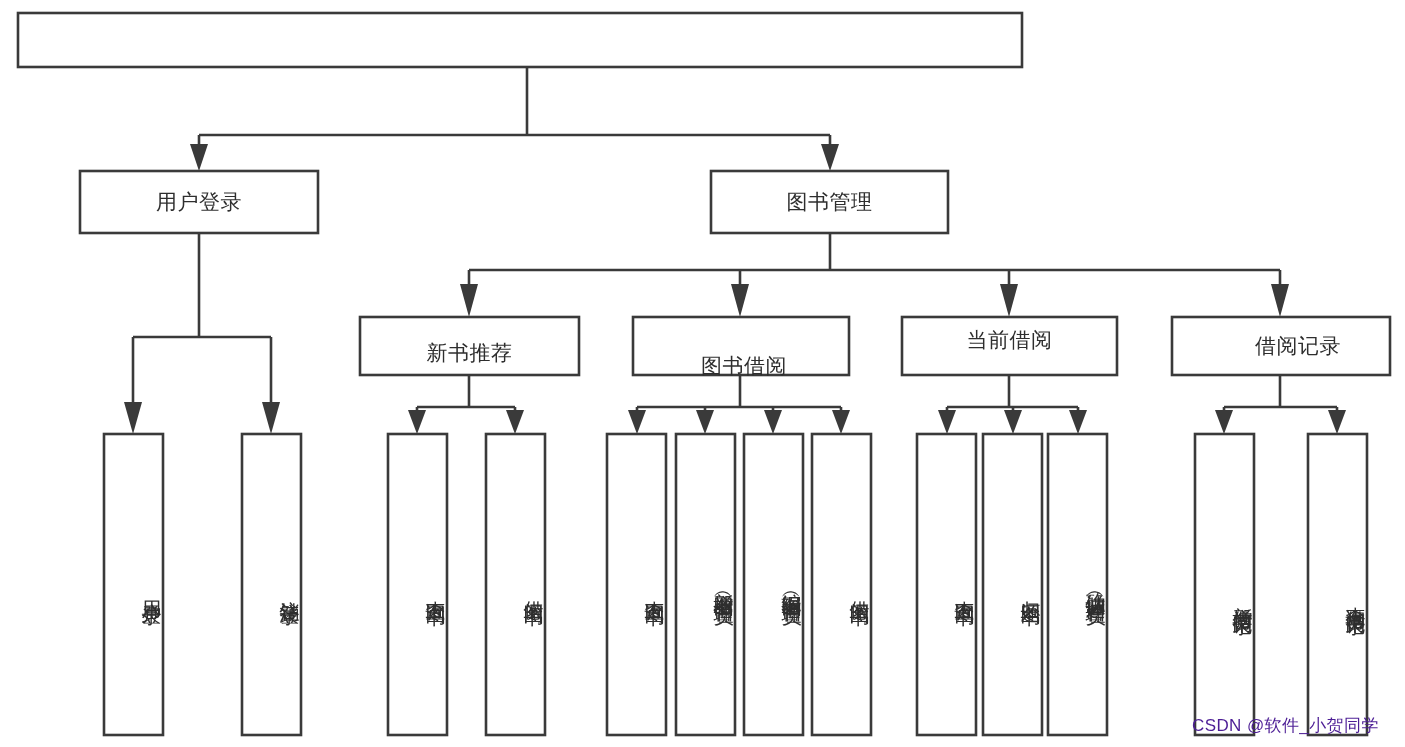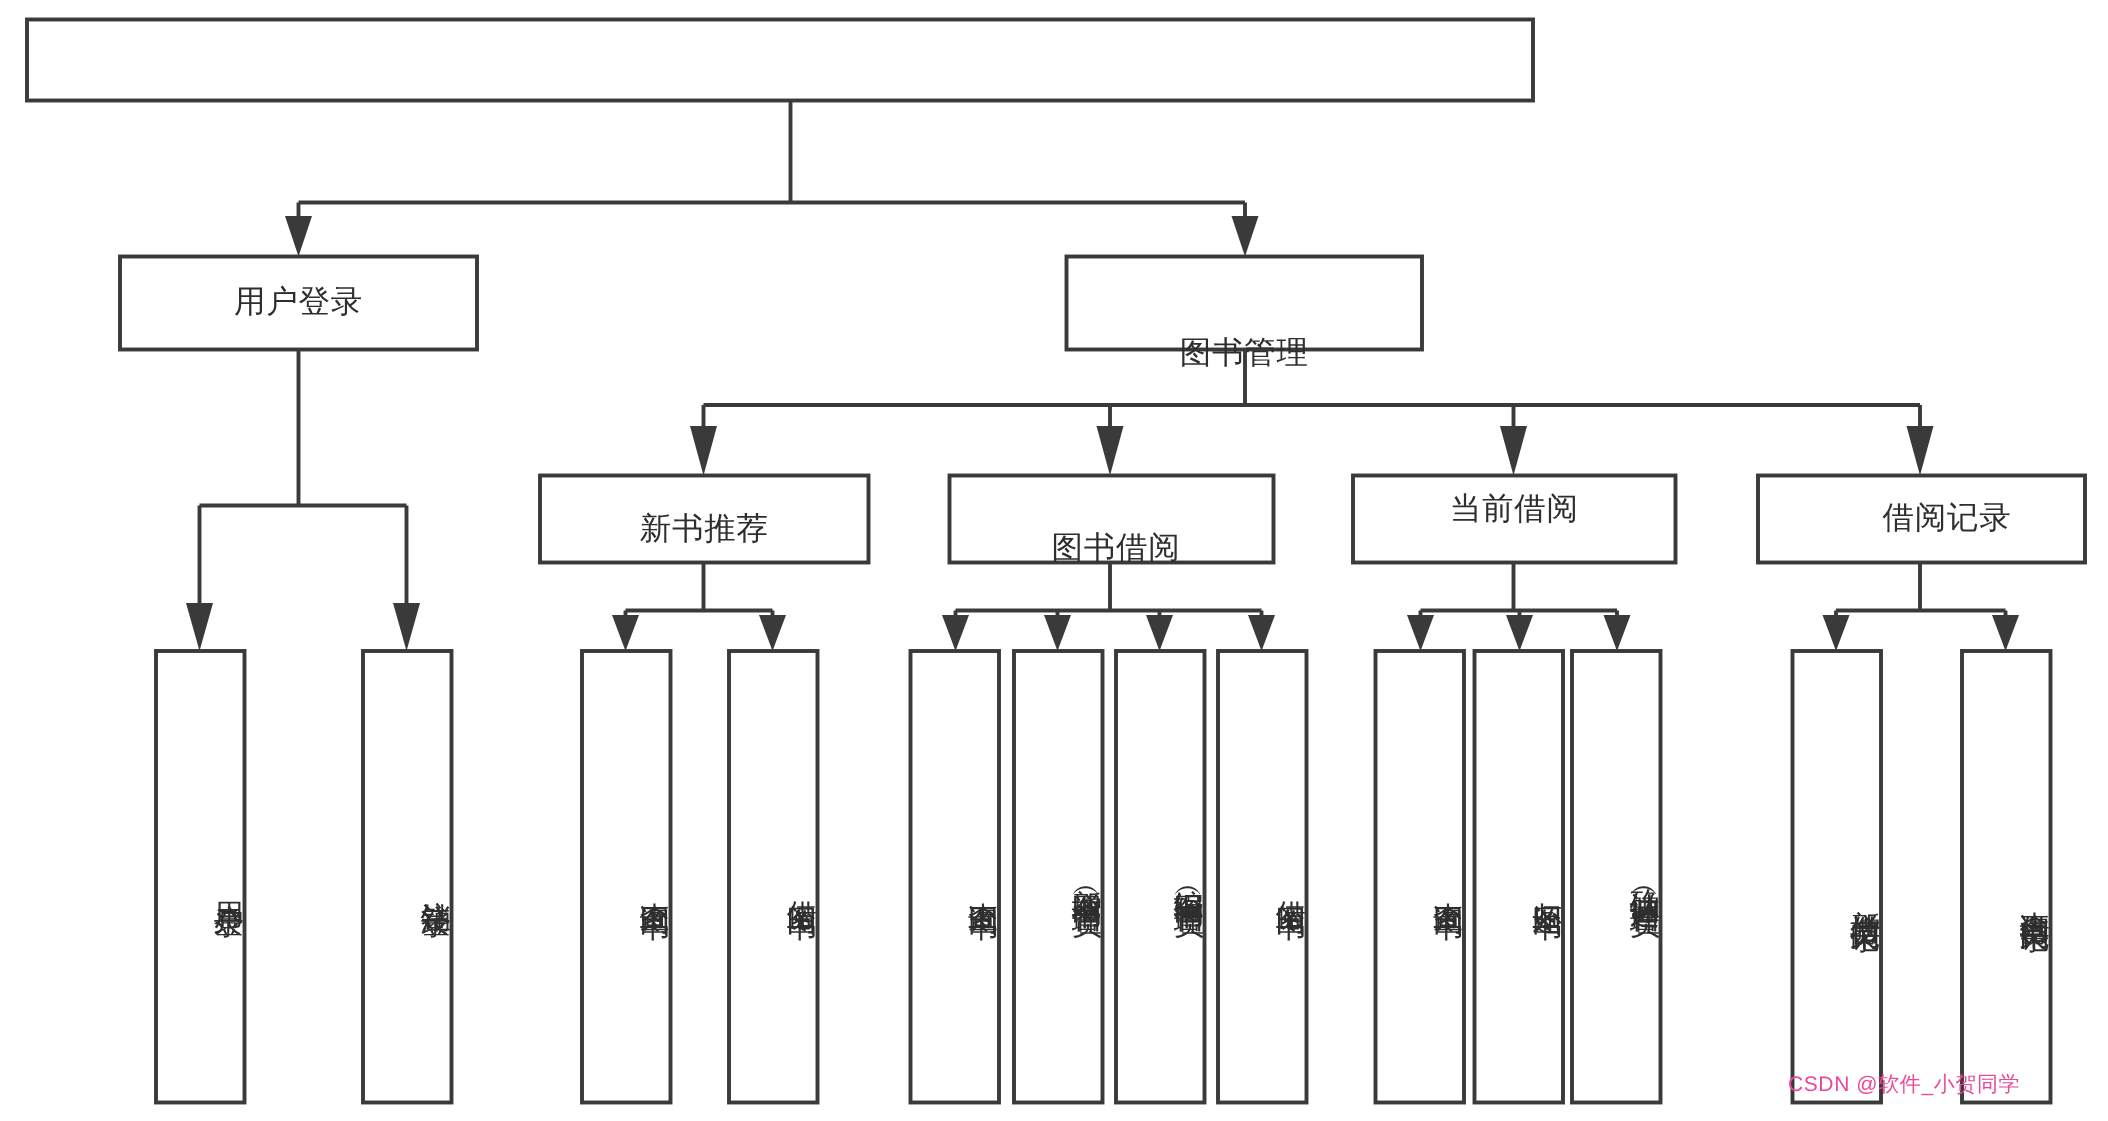--- a/index.html
+++ b/index.html
@@ -60,22 +60,22 @@
     justify-content: center;
     font-size: 20px;
     letter-spacing: 2px;
     padding-top: 8px;
     box-sizing: border-box;
   }
   .watermark {
     position: absolute;
     left: 1192px;
     top: 714px;
-    font-size: 14px;
-    color: #ec4899;
+    font-size: 17px;
+    color: #4c1d95;
     letter-spacing: 0.4px;
     white-space: nowrap;
   }
 </style>
 </head>
 <body>
 
 <div id="diagram-root">
 
   <svg class="diagram-canvas" viewBox="0 0 1405 747" xmlns="http://www.w3.org/2000/svg">
@@ -165,21 +165,21 @@
     <path class="connector" d="M 1337 407 L 1337 414"></path>
     <polygon class="arrow-head" points="1215,410 1233,410 1224,434"></polygon>
     <polygon class="arrow-head" points="1328,410 1346,410 1337,434"></polygon>
 
     <rect class="node-box" x="1195" y="434" width="59" height="301"></rect>
     <rect class="node-box" x="1308" y="434" width="59" height="301"></rect>
   </svg>
 
 
   <div class="node-label" style="left:80px; top:171px; width:238px; height:62px;">用户登录</div>
-  <div class="node-label" style="left:711px; top:171px; width:237px; height:62px;margin-top:34px;">图书管理</div>
+  <div class="node-label" style="left:711px; top:171px; width:237px; height:62px;">图书管理</div>
 
   <div class="node-label" style="left:360px; top:317px; width:219px; height:72px;">新书推荐</div>
   <div class="node-label" style="left:636px; top:317px; width:216px; height:58px;margin-top:20px;">图书借阅</div>
   <div class="node-label" style="left:902px; top:317px; width:215px; height:47px;">当前借阅</div>
   <div class="node-label" style="left:1172px; top:317px; width:252px; height:58px;">借阅记录</div>
 
   <div class="node-label vertical" style="left:104px; top:434px; width:59px; height:301px;">用户登录</div>
   <div class="node-label vertical" style="left:242px; top:434px; width:59px; height:301px;">注销登录</div>
 
   <div class="node-label vertical" style="left:388px; top:434px; width:59px; height:301px;">查询图书</div>

